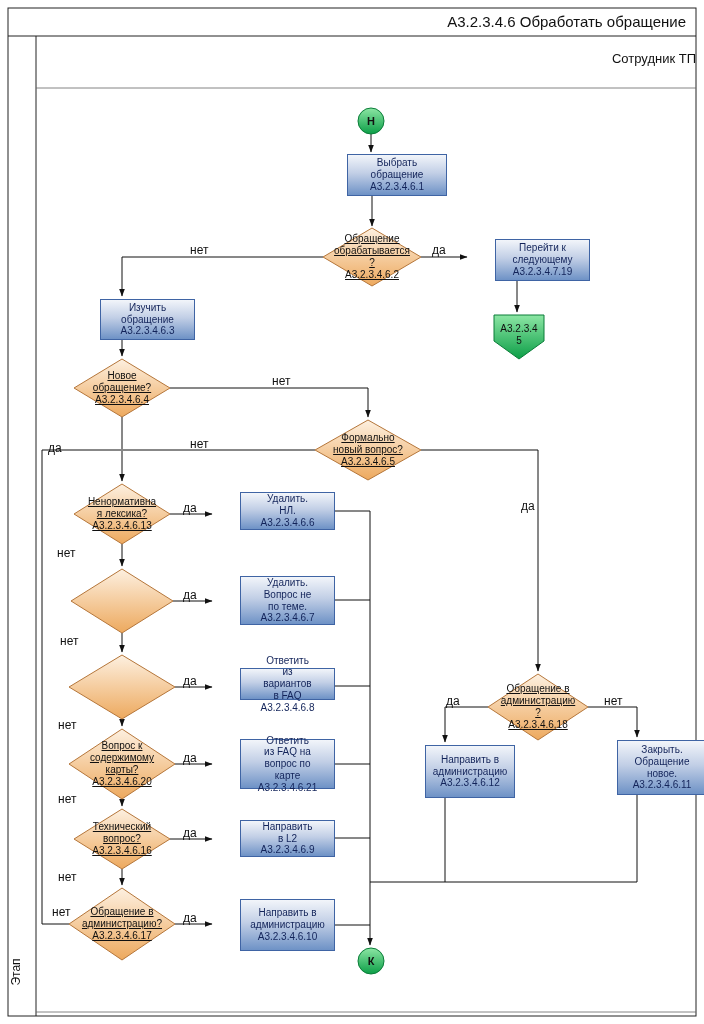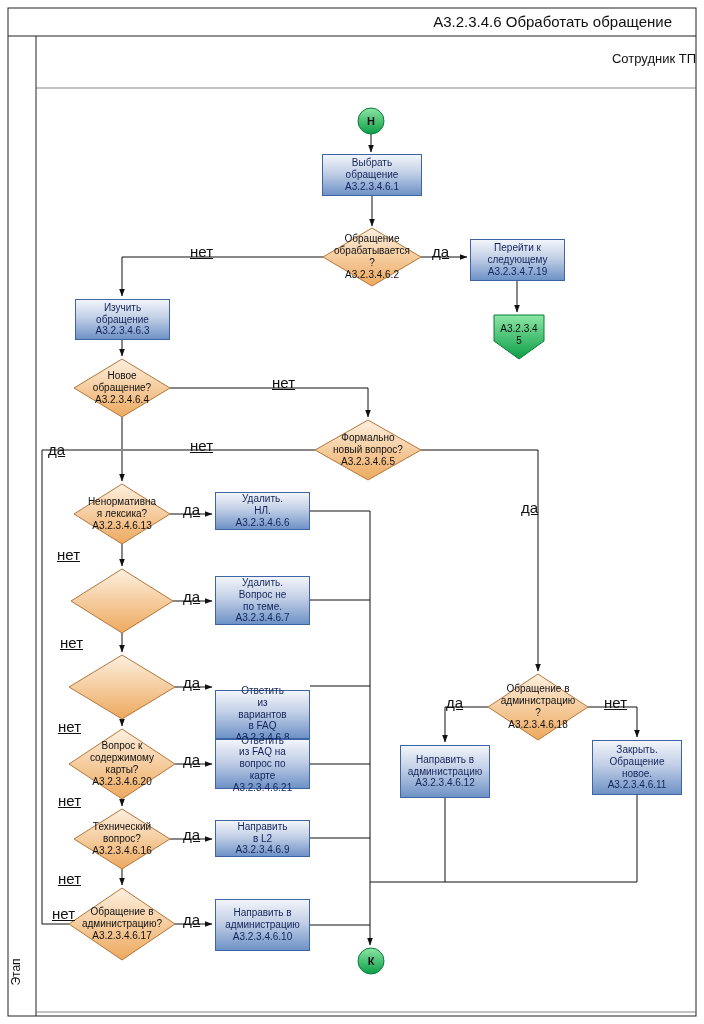--- a/index.html
+++ b/index.html
@@ -1,32 +1,32 @@
 <!DOCTYPE html>
 <html><head>
 <meta charset="utf-8">
 <style>
   * { box-sizing: border-box; margin: 0; padding: 0; }
   html,body { width:704px; height:1024px; background:#ffffff; font-family:"Liberation Sans",sans-serif; }
   .stage { position:absolute; left:0; top:0; width:704px; height:1024px; }
   svg.layer { position:absolute; left:0; top:0; }
   .title { position:absolute; left:8px; top:8px; width:688px; height:28px; line-height:28px;
-           text-align:right; padding-right:24px; font-size:15px; color:#111; white-space:nowrap; }
+           text-align:right; padding-right:10px; font-size:15px; color:#111; white-space:nowrap; }
   .lane-header { position:absolute; left:36px; top:51px; width:660px; text-align:right;
                  font-size:13px; color:#111; }
   .phase { position:absolute; left:-10px; top:963px; width:56px; height:18px;
            transform:rotate(-90deg); font-size:12px; text-align:center; color:#111; }
   .node { position:absolute; display:flex; flex-direction:column; align-items:center;
           justify-content:center; text-align:center; font-size:10px; line-height:1.18; }
   .pbox { border:1px solid #3f64a4; color:#13245a; padding:2px 20px;
-          background:linear-gradient(180deg,#f2f5fa 0%,#c2cfe6 45%,#6e92c6 100%); }
-  .dtext { color:#101010; padding:0 10px; word-break:break-word; }
+          background:linear-gradient(180deg,#f2f5fa 0%,#c2cfe6 45%,#6e92c6 100%);margin-left:25px; }
+  .dtext { color:#101010; padding:0 10px; word-break:break-word;text-decoration:underline; }
   .ctext { color:#052; color:#111; font-size:11px; font-weight:bold; }
   .ptext { color:#111; }
-  .elabel { position:absolute; font-size:15px; color:#111;text-decoration:underline; }
+  .elabel { position:absolute; font-size:12px; color:#111; }
 </style>
 </head>
 <body>
 
 <div class="stage">
 
   <svg class="layer" width="704" height="1024" viewBox="0 0 704 1024">
     <defs>
       <linearGradient id="gD" x1="0" y1="0" x2="0" y2="1">
         <stop offset="0" stop-color="#fdf0e0"></stop>
@@ -119,21 +119,21 @@
     <span>А3.2.3.4.6.3</span>
   </div>
   <div class="node pbox" style="left:215px;top:492px;width:95px;height:38px">
     <span>Удалить. НЛ.</span>
     <span>А3.2.3.4.6.6</span>
   </div>
   <div class="node pbox" style="left:215px;top:576px;width:95px;height:49px">
     <span>Удалить. Вопрос не по теме.</span>
     <span>А3.2.3.4.6.7</span>
   </div>
-  <div class="node pbox" style="left:215px;top:690px;width:95px;height:49px">
+  <div class="node pbox" style="left:215px;top:668px;width:95px;height:32px">
     <span>Ответить из вариантов в FAQ</span>
     <span>А3.2.3.4.6.8</span>
   </div>
   <div class="node pbox" style="left:215px;top:739px;width:95px;height:50px">
     <span>Ответить из FAQ на вопрос по карте</span>
     <span>А3.2.3.4.6.21</span>
   </div>
   <div class="node pbox" style="left:215px;top:820px;width:95px;height:37px">
     <span>Направить в L2</span>
     <span>А3.2.3.4.6.9</span>

